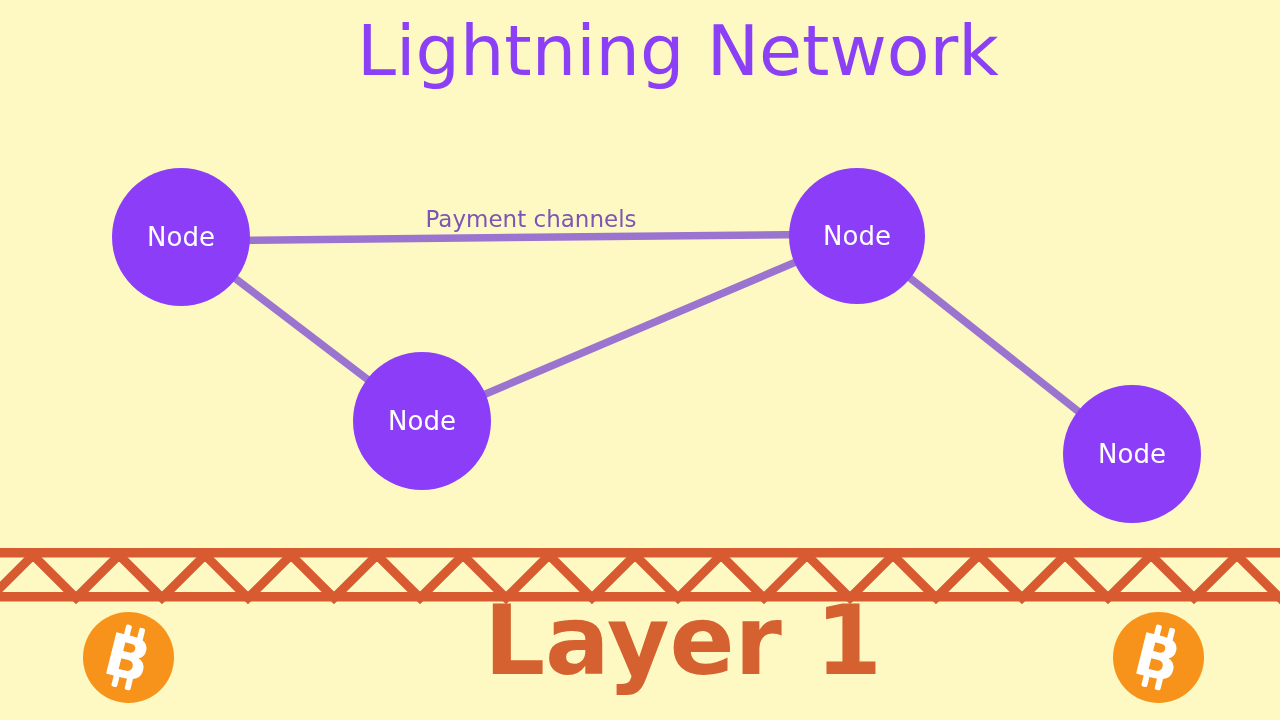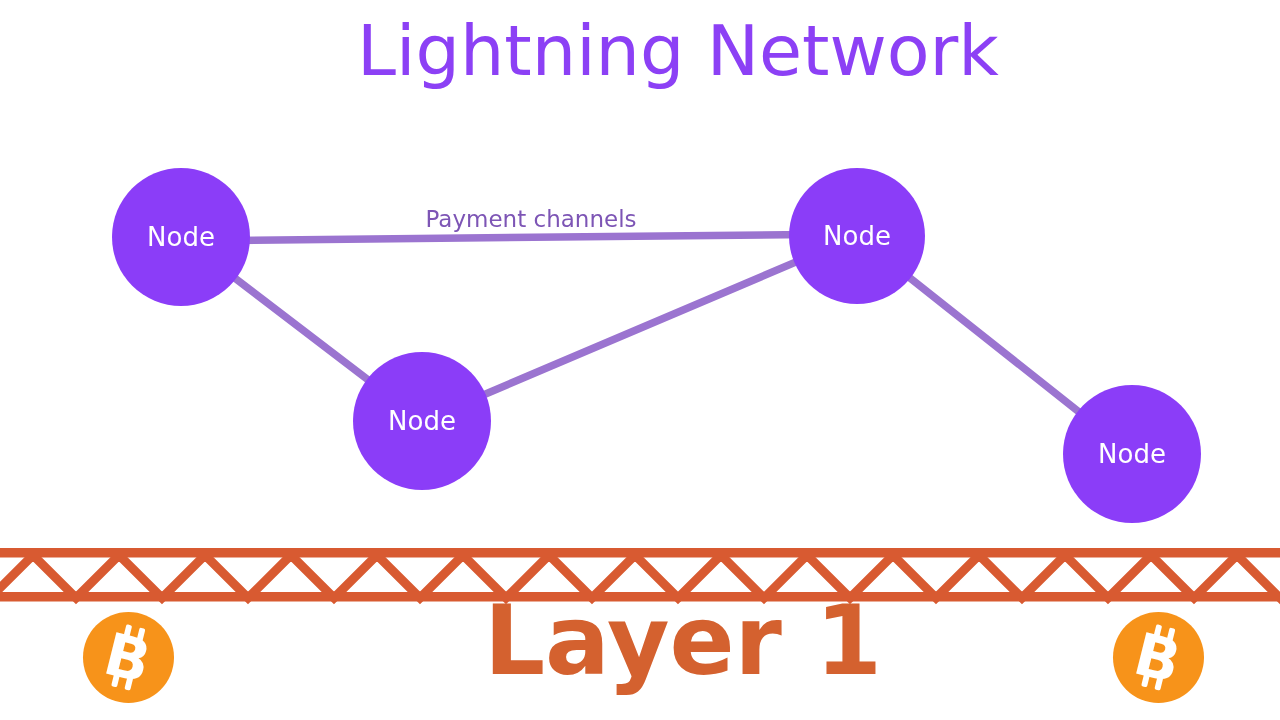--- a/index.html
+++ b/index.html
@@ -62,21 +62,21 @@
     border-radius: 50%;
     background: #f7931a;
   }
   .btc-coin.left  { left: 83px;   top: 612px; }
   .btc-coin.right { left: 1113px; top: 612px; }
   .btc-coin svg { width: 91px; height: 91px; display: block; }
 </style>
 </head>
 <body>
 
-<div class="stage" style="background-color: #ffffff;">
+<div class="stage" style="background-color: #fef9c3;">
 
   <h1 class="title" style="color: rgb(140, 64, 245);">Lightning Network</h1>
 
   <svg class="network-svg" viewBox="0 0 1280 720">
 
     <line x1="181" y1="241" x2="857" y2="234" stroke-width="7.5" stroke-linecap="round" stroke="#9b74d0"></line>
     <line x1="181" y1="237" x2="422" y2="421" stroke-width="7.5" stroke-linecap="round" stroke="#9b74d0"></line>
     <line x1="422" y1="421" x2="857" y2="236" stroke-width="7.5" stroke-linecap="round" stroke="#9b74d0"></line>
     <line x1="857" y1="236" x2="1132" y2="454" stroke-width="7.5" stroke-linecap="round" stroke="#9b74d0"></line>
 

